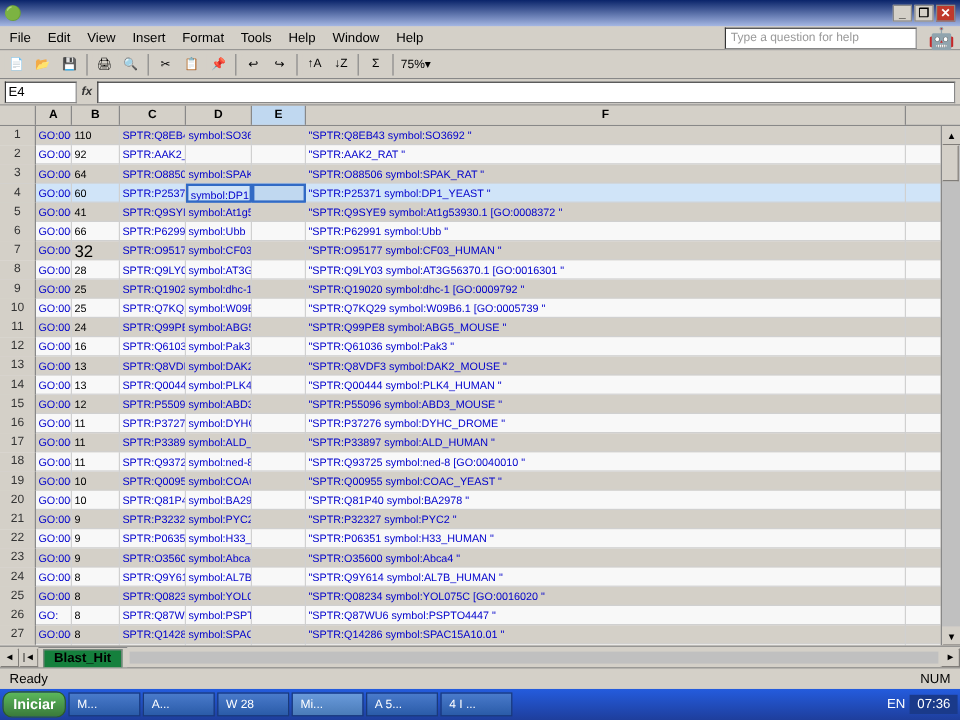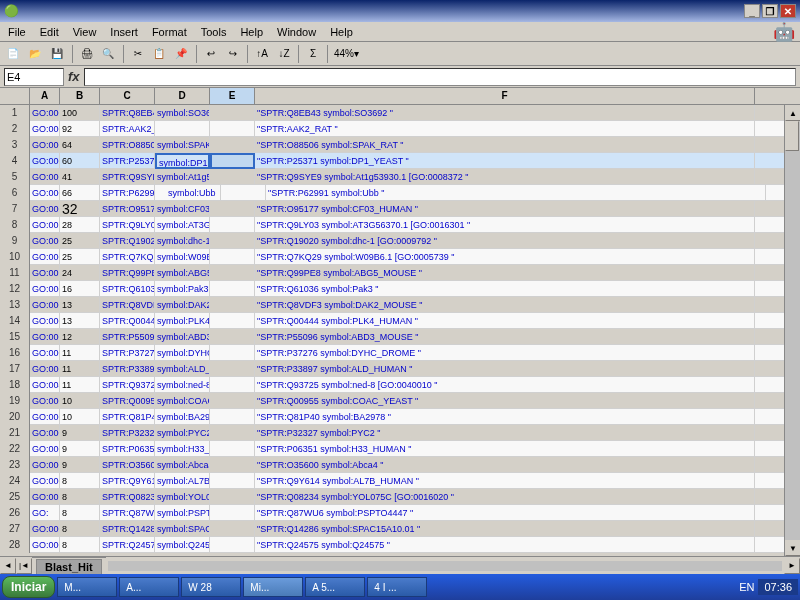--- a/index.html
+++ b/index.html
@@ -119,21 +119,21 @@
       display: flex; align-items: flex-end;
       border-top: 1px solid #888; padding: 0 4px;
       gap: 0;
     }
     .sheet-tab {
       padding: 1px 8px; background: #d4d0c8;
       border: 1px solid #888; border-bottom: none;
       font-size: 11px; cursor: pointer; height: 16px;
       display: flex; align-items: center;
     }
-    .sheet-tab.active { background: #a3a3a3; font-weight: bold; }
+    .sheet-tab.active { background: #15803d; font-weight: bold; }
     
     
     #status-bar {
       height: 18px; background: #d4d0c8;
       display: flex; align-items: center;
       justify-content: space-between;
       padding: 0 8px; border-top: 1px solid #888;
       font-size: 11px;
     }
     
@@ -242,20 +242,23 @@
     <div class="menu-item">File</div>
     <div class="menu-item">Edit</div>
     <div class="menu-item">View</div>
     <div class="menu-item">Insert</div>
     <div class="menu-item">Format</div>
     <div class="menu-item">Tools</div>
     <div class="menu-item">Help</div>
     <div class="menu-item">Window</div>
     <div class="menu-item">Help</div>
     <div style="flex:1;"></div>
+    <div id="help-box">
+      <span style="color:#999; font-size:10px;">Type a question for help</span>
+    </div>
     <div style="width:4px;"></div>
 
     <div style="width:26px;height:26px;font-size:18px;display:flex;align-items:center;justify-content:center;">🤖</div>
   </div>
 
   <div id="toolbar">
     <div class="toolbar-btn">📄</div>
     <div class="toolbar-btn">📂</div>
     <div class="toolbar-btn">💾</div>
     <div class="toolbar-sep"></div>
@@ -267,26 +270,26 @@
     <div class="toolbar-btn">📌</div>
     <div class="toolbar-sep"></div>
     <div class="toolbar-btn">↩</div>
     <div class="toolbar-btn">↪</div>
     <div class="toolbar-sep"></div>
     <div class="toolbar-btn">↑A</div>
     <div class="toolbar-btn">↓Z</div>
     <div class="toolbar-sep"></div>
     <div class="toolbar-btn">Σ</div>
     <div class="toolbar-sep"></div>
-    <div style="font-size:10px;padding:0 2px;">44%▾</div>
+    <div style="font-size:10px;padding:0 2px;">75%▾</div>
   </div>
 
   <div id="formula-bar">
     <div id="name-box">E4</div>
-    <span id="formula-icon" style="font-style:italic;font-size:13px;font-weight:bold;color:#333;">fx</span>
+    <span id="formula-icon" style="font-style:italic;font-size:10px;font-weight:bold;color:#333;">fx</span>
     <input id="formula-input" type="text" style="flex: 1 1 0%; height: 18px; border: 1px inset rgb(136, 136, 136); background: white; font-size: 11px; padding: 0px 2px;" value="">
   </div>
 
   <div id="sheet-wrapper">
 
     <div id="col-headers">
       <div class="row-num-header"></div>
       <div class="col-header" style="width:30px;min-width:30px;">A</div>
       <div class="col-header" style="width:40px;min-width:40px;">B</div>
       <div class="col-header" style="width:55px;min-width:55px;">C</div>
@@ -294,21 +297,21 @@
       <div class="col-header" style="width:45px;min-width:45px;background:#c0d8f0;">E</div>
       <div class="col-header" style="width:500px;min-width:500px;">F</div>
     </div>
 
     <div id="rows-and-scroll">
 
       <div id="data-rows">
       <div class="sheet-row">
             <div class="row-num">1</div>
             <div class="cell" style="width: 30px; min-width: 30px; font-size: 9px; color: rgb(0, 0, 204);">GO:0004009</div>
-            <div class="cell" style="width: 40px; min-width: 40px; font-size: 9px;">100</div>
+            <div class="cell" style="width: 40px; min-width: 40px; font-size: 9px;">110</div>
             <div class="cell" style="width: 55px; min-width: 55px; font-size: 9px; color: rgb(0, 0, 204);">SPTR:Q8EB43</div>
             <div class="cell" style="width: 55px; min-width: 55px; font-size: 9px; color: rgb(0, 0, 204);">symbol:SO3692</div>
             <div class="cell" style="width: 45px; min-width: 45px; font-size: 9px;"></div>
             <div class="cell" style="width: 500px; min-width: 500px; font-size: 9px; color: rgb(0, 0, 204);">"SPTR:Q8EB43 symbol:SO3692 "</div>
           </div>
           <div class="sheet-row">
             <div class="row-num">2</div>
             <div class="cell" style="width: 30px; min-width: 30px; font-size: 9px; color: rgb(0, 0, 204);">GO:0004672</div>
             <div class="cell" style="width: 40px; min-width: 40px; font-size: 9px;">92</div>
             <div class="cell" style="width: 55px; min-width: 55px; font-size: 9px; color: rgb(0, 0, 204);">SPTR:AAK2_RAT</div>
@@ -341,21 +344,21 @@
             <div class="cell" style="width: 55px; min-width: 55px; font-size: 9px; color: rgb(0, 0, 204);">SPTR:Q9SYE9</div>
             <div class="cell" style="width: 55px; min-width: 55px; font-size: 9px; color: rgb(0, 0, 204);">symbol:At1g53930.1</div>
             <div class="cell" style="width: 45px; min-width: 45px; font-size: 9px;"></div>
             <div class="cell" style="width: 500px; min-width: 500px; font-size: 9px; color: rgb(0, 0, 204);">"SPTR:Q9SYE9 symbol:At1g53930.1 [GO:0008372 "</div>
           </div>
           <div class="sheet-row">
             <div class="row-num">6</div>
             <div class="cell" style="width: 30px; min-width: 30px; font-size: 9px; color: rgb(0, 0, 204);">GO:0005634</div>
             <div class="cell" style="width: 40px; min-width: 40px; font-size: 9px;">66</div>
             <div class="cell" style="width: 55px; min-width: 55px; font-size: 9px; color: rgb(0, 0, 204);">SPTR:P62991</div>
-            <div class="cell" style="width: 55px; min-width: 55px; font-size: 9px; color: rgb(0, 0, 204); margin-left: 11px;">symbol:Ubb</div>
+            <div class="cell" style="width: 55px; min-width: 55px; font-size: 9px; color: rgb(0, 0, 204);">symbol:Ubb</div>
             <div class="cell" style="width: 45px; min-width: 45px; font-size: 9px;"></div>
             <div class="cell" style="width: 500px; min-width: 500px; font-size: 9px; color: rgb(0, 0, 204);">"SPTR:P62991 symbol:Ubb "</div>
           </div>
           <div class="sheet-row">
             <div class="row-num">7</div>
             <div class="cell" style="width: 30px; min-width: 30px; font-size: 9px; color: rgb(0, 0, 204);">GO:0000004</div>
             <div class="cell" style="width: 40px; min-width: 40px; font-size: 14px;">32</div>
             <div class="cell" style="width: 55px; min-width: 55px; font-size: 9px; color: rgb(0, 0, 204);">SPTR:O95177</div>
             <div class="cell" style="width: 55px; min-width: 55px; font-size: 9px; color: rgb(0, 0, 204);">symbol:CF03_HUMAN</div>
             <div class="cell" style="width: 45px; min-width: 45px; font-size: 9px;"></div>
@@ -566,20 +569,24 @@
       <div class="hscroll-btn">|◄</div>
       <div id="tab-bar" style="height:18px;display:flex;align-items:flex-end;flex:0 0 auto;background:#d4d0c8;">
         <div class="sheet-tab active">Blast_Hit</div>
       </div>
       <div id="hscroll-track" style="flex:1;background:#c0c0c0;height:10px;margin:4px 2px;"></div>
       <div class="hscroll-btn">►</div>
     </div>
 
   </div>
 
+  <div id="status-bar">
+    <span>Ready</span>
+    <span>NUM</span>
+  </div>
 
 </div>
 
 <div id="taskbar">
   <div id="start-btn">
     <span>Iniciar</span>
   </div>
   <div class="taskbar-item">M...</div>
   <div class="taskbar-item">A...</div>
   <div class="taskbar-item">W 28</div>

